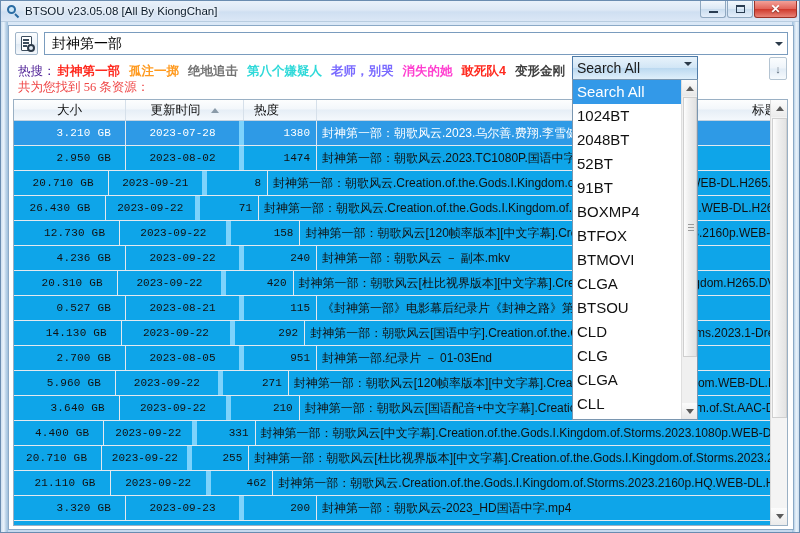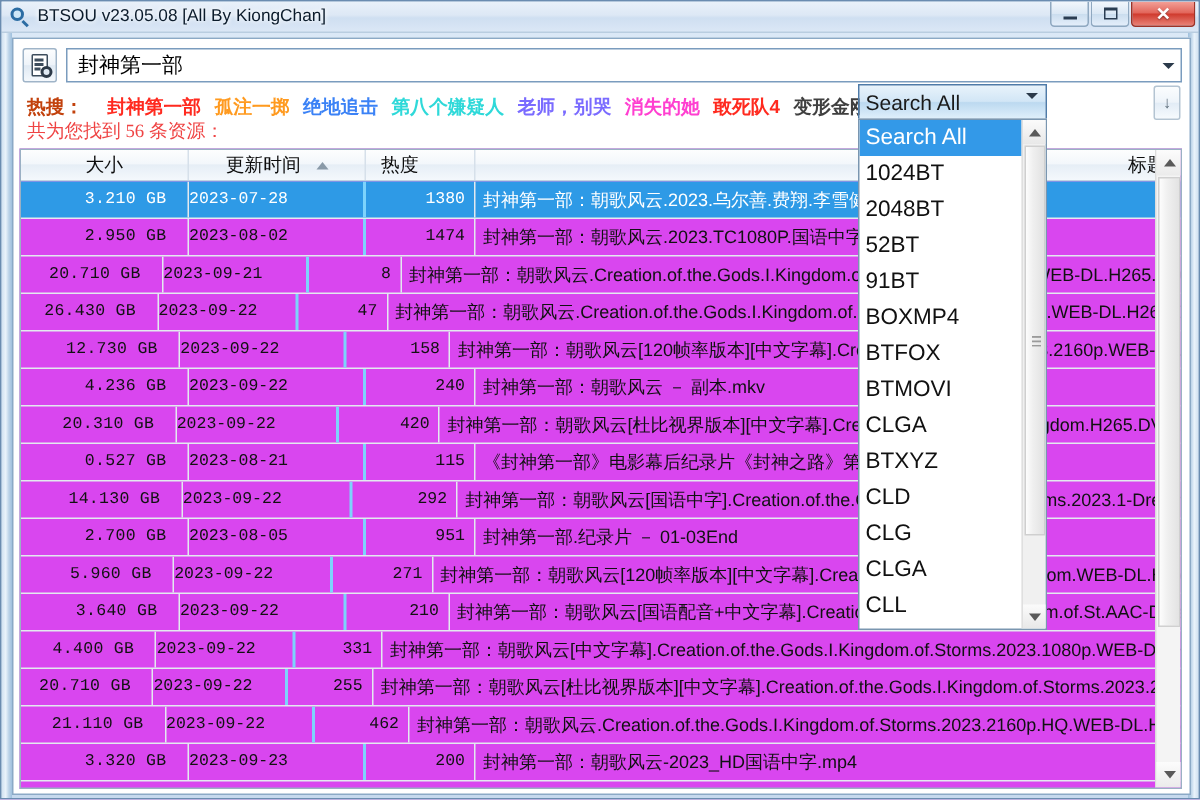--- a/index.html
+++ b/index.html
@@ -174,33 +174,33 @@
 
   
   .hotrow {
     position: absolute; left: 9px; top: 34px;
     width: 770px; height: 20px;
     font-size: 12.5px;
     display: flex; align-items: center;
     white-space: nowrap;
     top: 35px;
   }
-  .hot-label { color: #c2410c; font-weight: bold; margin-right: 16px; }
+  .hot-label { color: #4c1d95; font-weight: normal; margin-right: 2px; }
   .hot-item { margin-right: 9px; font-weight: bold; }
   .result-line {
     position: absolute; left: 9px; top: 53px;
     font-size: 12.5px; color: #ef4444; font-family: Liberation Serif, serif;
   }
 
   
   .table-wrap {
     position: absolute; left: 4px; top: 73px;
     width: 775px; height: 427px;
     border: 1px solid #9ab0c4;
-    background: #d946ef;
+    background: #0ea5e9;
     overflow: hidden;
   }
   .thead {
     display: flex; height: 21px;
     background: linear-gradient(to bottom, #fdfefe 0%, #f3f7fb 45%, #e6eef6 50%, #f4f8fc 100%);
     border-bottom: 1px solid #c3d2e0;
     font-size: 12.5px; color: #0c0c0c;
   }
   .th {
     display: flex; align-items: center;
@@ -228,23 +228,23 @@
   .trow.sel { background: #2e9ae6; color: #fff; }
   .trow.sel .td { color: #fff; }
   .td { overflow: hidden; }
   .td.size {
     width: 112px; text-align: right; padding-right: 14px;
     font-family: "Liberation Mono", monospace; font-size: 11px;
     letter-spacing: .2px;
     border-right: 1px solid #e3e9ef; height: 25px; line-height: 25px;
   }
   .td.time {
-    width: 118px; text-align: left;
+    width: 118px; text-align: center;
     font-family: "Liberation Mono", monospace; font-size: 11px;
-    border-right: 2px solid #7dd3fc; height: 25px; line-height: 25px;
+    border-right: 5px solid #7dd3fc; height: 25px; line-height: 25px;
   }
   .td.heat {
     width: 73px; text-align: right; padding-right: 6px;
     font-family: "Liberation Mono", monospace; font-size: 11px;
     border-right: 1px solid #e3e9ef; height: 25px; line-height: 25px;
   }
   .td.title {
     flex: 1 1 auto; padding-left: 5px; height: 25px; line-height: 25px;
     font-size: 12px;
   }
@@ -366,21 +366,21 @@
         <span class="combo-arrow">
           <span class="caret-down"></span>
         </span>
       </span>
     </div>
 
     <div class="hotrow">
       <span class="hot-label">热搜：</span>
       <span class="hot-item" style="color:#ff2a1f">封神第一部</span>
       <span class="hot-item" style="color:#ff9a1f">孤注一掷</span>
-      <span class="hot-item" style="color:#3b82f6">绝地追击</span>
+      <span class="hot-item" style="color:#737373">绝地追击</span>
       <span class="hot-item" style="color:#2fd9d9">第八个嫌疑人</span>
       <span class="hot-item" style="color:#7a6bff">老师，别哭</span>
       <span class="hot-item" style="color:#ff3fd0">消失的她</span>
       <span class="hot-item" style="color:#ff2a1f">敢死队4</span>
       <span class="hot-item" style="color:#404040">变形金刚</span>
       <span class="hot-item" style="color:#2fd142">八角笼</span>
     </div>
 
     <div class="result-line">共为您找到 56 条资源：</div>
 
@@ -422,21 +422,21 @@
           </div>
           <div class="trow">
             <div class="td size">20.710 GB</div>
             <div class="td time">2023-09-21</div>
             <div class="td heat">8</div>
             <div class="td title">封神第一部：朝歌风云.Creation.of.the.Gods.I.Kingdom.of.Storms.2023.2160p.WEB-DL.H265.DDP5.1-DreamHDWEB</div>
           </div>
           <div class="trow">
             <div class="td size">26.430 GB</div>
             <div class="td time">2023-09-22</div>
-            <div class="td heat">47</div>
+            <div class="td heat">71</div>
             <div class="td title">封神第一部：朝歌风云.Creation.of.the.Gods.I.Kingdom.of.Storms.2023.2160p.HQ.WEB-DL.H265.DDP5.1.3Audios-HDBTHD</div>
           </div>
           <div class="trow">
             <div class="td size">12.730 GB</div>
             <div class="td time">2023-09-22</div>
             <div class="td heat">158</div>
             <div class="td title">封神第一部：朝歌风云[120帧率版本][中文字幕].Creation.of.the.Gods.2023.2160p.WEB-DL.H265</div>
           </div>
           <div class="trow">
             <div class="td size">4.236 GB</div>
@@ -521,21 +521,21 @@
       <div class="dd-list" id="ddlist">
           <div class="dd-item sel">Search All</div>
           <div class="dd-item">1024BT</div>
           <div class="dd-item">2048BT</div>
           <div class="dd-item">52BT</div>
           <div class="dd-item">91BT</div>
           <div class="dd-item">BOXMP4</div>
           <div class="dd-item">BTFOX</div>
           <div class="dd-item">BTMOVI</div>
           <div class="dd-item">CLGA</div>
-          <div class="dd-item">BTXYZ</div>
+          <div class="dd-item">BTSOU</div>
           <div class="dd-item">CLD</div>
           <div class="dd-item">CLG</div>
           <div class="dd-item">CLGA</div>
           <div class="dd-item">CLL</div>
           <div class="dd-item">CLM</div>
         </div>
       <div class="dd-scroll">
         <div class="btn-up">
             <span class="tri-up"></span>
           </div>

